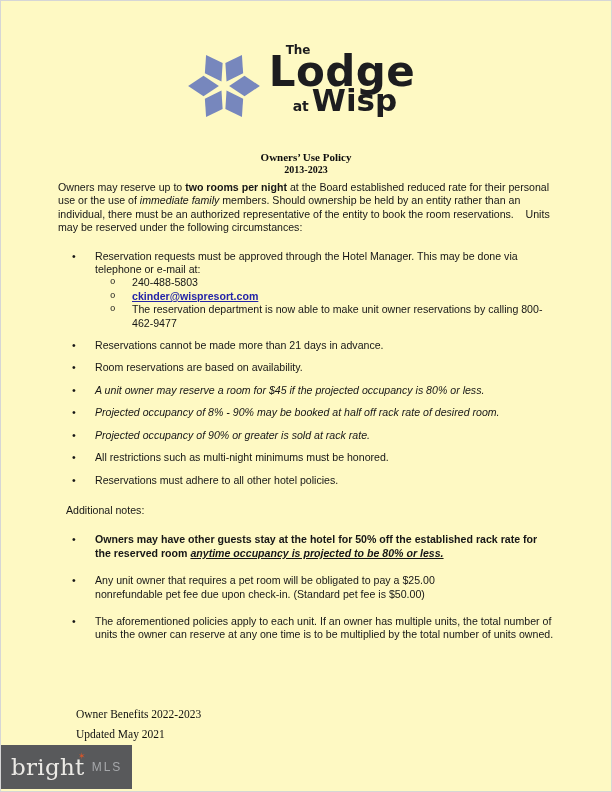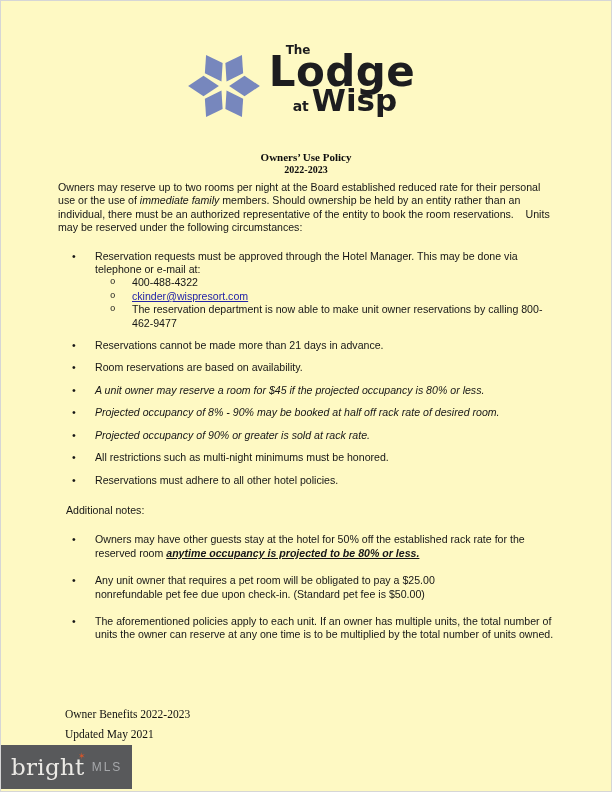--- a/index.html
+++ b/index.html
@@ -32,29 +32,29 @@
   ul.bullets{list-style:none;margin:15px 0 0;padding:0 0 0 37px;}
   ul.bullets>li{position:relative;margin-bottom:9px;}
   ul.bullets>li::before{content:"\2022";position:absolute;left:-23px;top:0;}
   ul.sub{list-style:none;margin:0;padding:0 0 0 37px;}
   ul.sub>li{position:relative;margin:0;}
   ul.sub>li::before{content:"o";position:absolute;left:-22px;top:0px;
                     font-family:"Liberation Mono",monospace;font-size:9px;}
   li.sp{margin-bottom:12px;}
   li.sp2{margin-bottom:10px;}
   .italic{font-style:italic;}
-  .bold{font-weight:400;}
+  .bold{font-weight:700;}
   .bolditalic{font-weight:700;font-style:italic;text-decoration:underline;}
-  a.email{color:#2424a8;text-decoration:underline;cursor:pointer;}
+  a.email{color:#2424a8;text-decoration:underline;cursor:pointer;font-weight:bold;}
   .notes-label{margin:17px 8px 0;}
   ul.notes{margin-top:16px;}
   ul.notes>li{margin-bottom:14px;}
 
   
-  .footer{position:absolute;left:64px;top:703px;font-family:"Liberation Serif",serif;
+  .footer{position:absolute;left:75px;top:703px;font-family:"Liberation Serif",serif;
           font-size:11.5px;line-height:20px;color:#101010;}
 
   
   .watermark{position:absolute;left:0;bottom:2px;width:131px;height:44px;
              display:flex;align-items:center;padding-left:10px;box-sizing:border-box;}
   .brand{font-family:"DejaVu Serif",serif;font-size:23px;line-height:1;letter-spacing:0.3px;}
   .spark{position:absolute;left:77px;top:6px;font-size:9px;}
   .mls{font-size:12px;letter-spacing:2px;margin-left:7px;
        font-family:"Liberation Sans",sans-serif;}
 </style>
@@ -78,30 +78,30 @@
       <span class="the">The</span>
       <div class="lodge">Lodge</div>
       <div class="atwisp">
         <span class="at">at</span>
         <span class="wisp">Wisp</span>
       </div>
     </div>
   </header>
 
   <h1 class="title">Owners’ Use Policy</h1>
-  <div class="subtitle">2022-2023</div>
+  <div class="subtitle">2013-2023</div>
 
   <div class="content">
     <p class="intro"><span class="t">Owners may reserve up to </span><span class="t bold">two rooms per night</span><span class="t"> at the Board established reduced rate for their personal use or the use of </span><span class="t italic">immediate family</span><span class="t"> members. Should ownership be held by an entity rather than an individual, there must be an authorized representative of the entity to book the room reservations.    Units may be reserved under the following circumstances:</span></p>
 
     <ul class="bullets">
       <li class="sp">
         <span class="t">Reservation requests must be approved through the Hotel Manager. This may be done via telephone or e-mail at:</span>
         <ul class="sub">
-          <li><span class="t">400-488-4322</span></li>
+          <li><span class="t">240-488-5803</span></li>
           <li><a class="email t">ckinder@wispresort.com</a></li>
           <li><span class="t">The reservation department is now able to make unit owner reservations by calling 800-462-9477</span></li>
         </ul>
       </li>
       <li><span class="t">Reservations cannot be made more than 21 days in advance.</span></li>
       <li class="sp2"><span class="t">Room reservations are based on availability.</span></li>
       <li class="sp2 italic"><span class="t">A unit owner may reserve a room for $45 if the projected occupancy is 80% or less.</span></li>
       <li class="sp2 italic"><span class="t">Projected occupancy of 8% - 90% may be booked at half off rack rate of desired room.</span></li>
       <li class="sp2 italic"><span class="t">Projected occupancy of 90% or greater is sold at rack rate.</span></li>
       <li class="sp"><span class="t">All restrictions such as multi-night minimums must be honored.</span></li>

